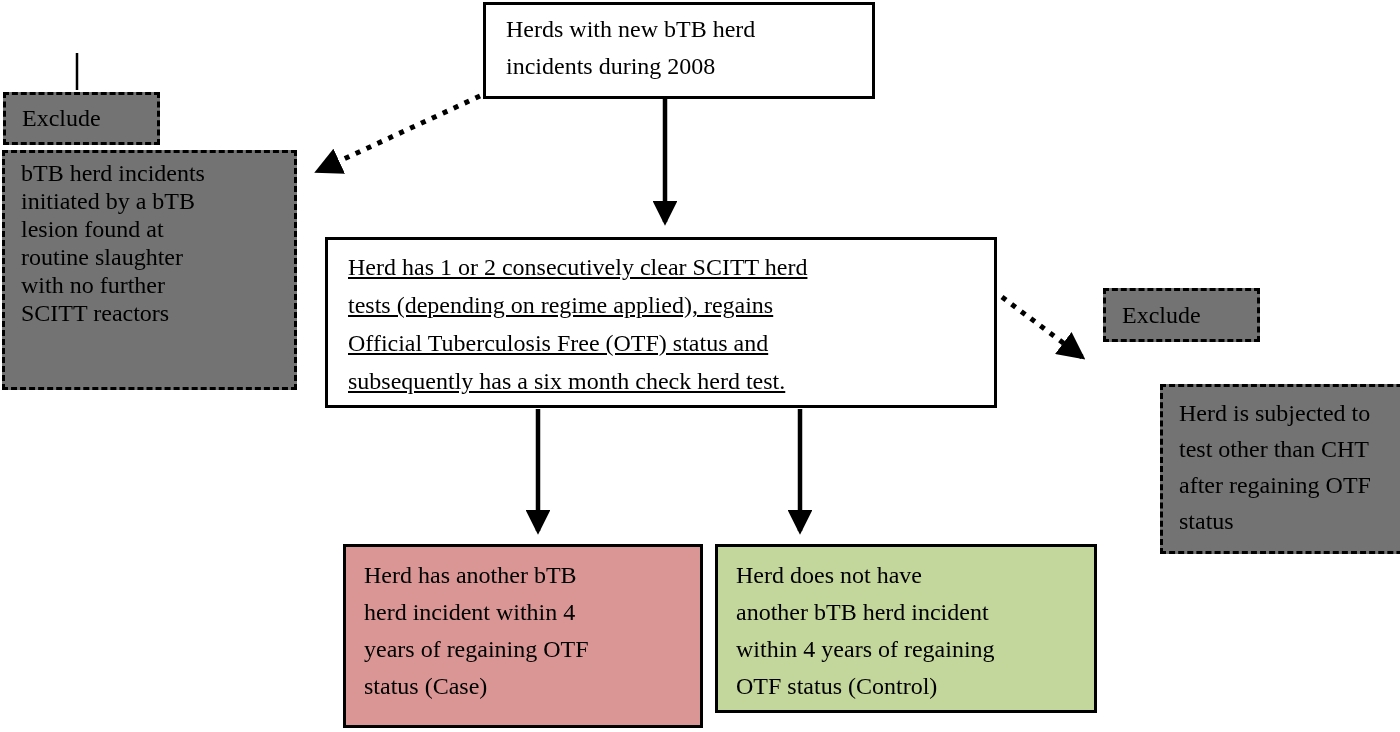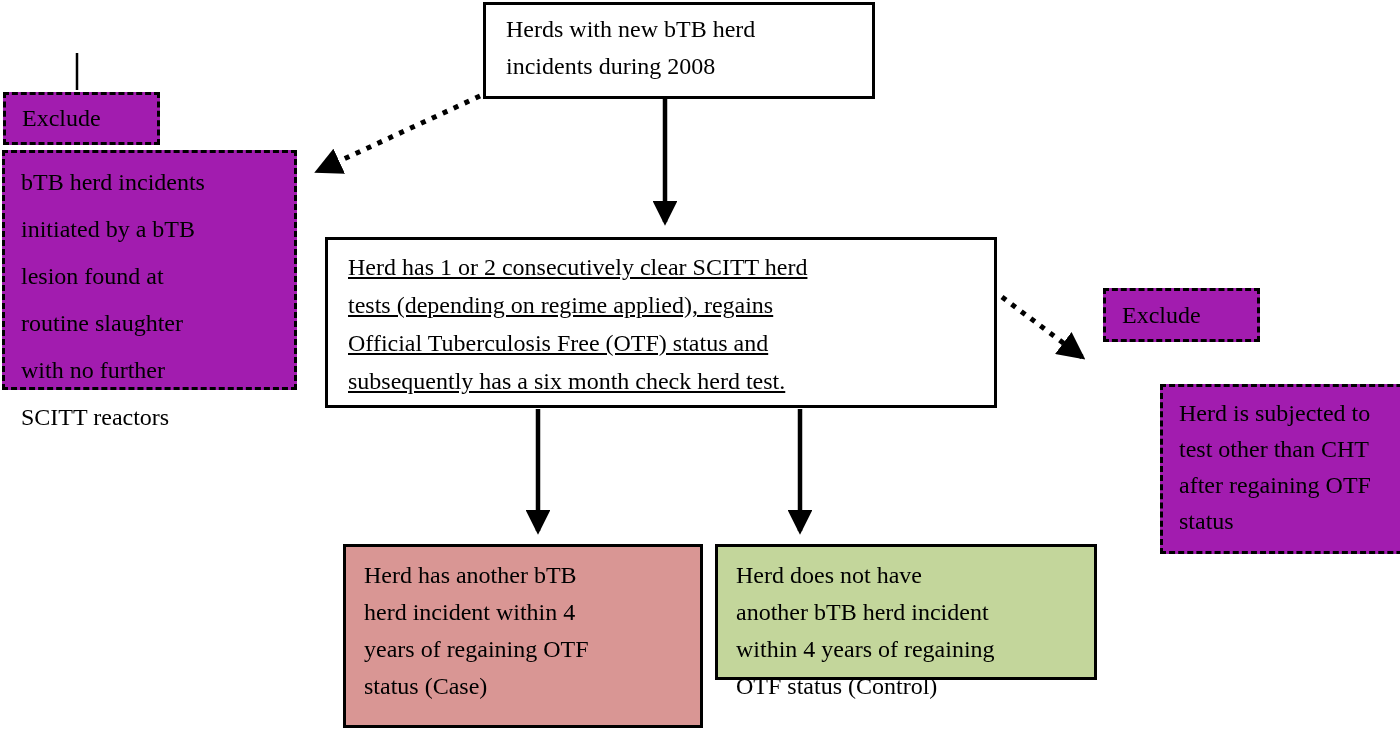--- a/index.html
+++ b/index.html
@@ -22,35 +22,35 @@
     box-sizing: border-box;
     border: 3px solid #000000;
     background: #ffffff;
     font-size: 24px;
     line-height: 37px;
     white-space: pre-line;
     color: #000000;
   }
   .dashed {
     border: 3px dashed #000000;
-    background: #a21caf;
+    background: #737373;
   }
   .node-top {
     left: 483px; top: 2px; width: 392px; height: 97px;
     padding: 6px 10px 0 20px;
   }
   .node-exclude-left-label {
     left: 3px; top: 92px; width: 157px; height: 53px;
     display: flex; align-items: center;
     padding-left: 16px;
   }
   .node-exclude-left-body {
     left: 2px; top: 150px; width: 295px; height: 240px;
     padding: 6px 6px 0 16px;
-    line-height: 47px;
+    line-height: 28px;
   }
   .node-center {
     left: 325px; top: 237px; width: 672px; height: 171px;
     padding: 8px 10px 0 20px;
     line-height: 38px;
     text-decoration: underline;
   }
   .node-exclude-right-label {
     left: 1103px; top: 288px; width: 157px; height: 54px;
     display: flex; align-items: center;
@@ -62,21 +62,21 @@
     line-height: 36px;
     margin-top: 36px;
   }
   .node-case {
     left: 307px; top: 544px; width: 360px; height: 184px;
     background: #d99694;
     padding: 10px 10px 0 18px;
     margin-left: 36px;
   }
   .node-control {
-    left: 715px; top: 544px; width: 382px; height: 136px;
+    left: 715px; top: 544px; width: 382px; height: 169px;
     background: #c3d69b;
     padding: 10px 10px 0 18px;
   }
   .arrows {
     position: absolute;
     left: 0; top: 0;
     width: 1400px; height: 732px;
     pointer-events: none;
   }
 </style>

